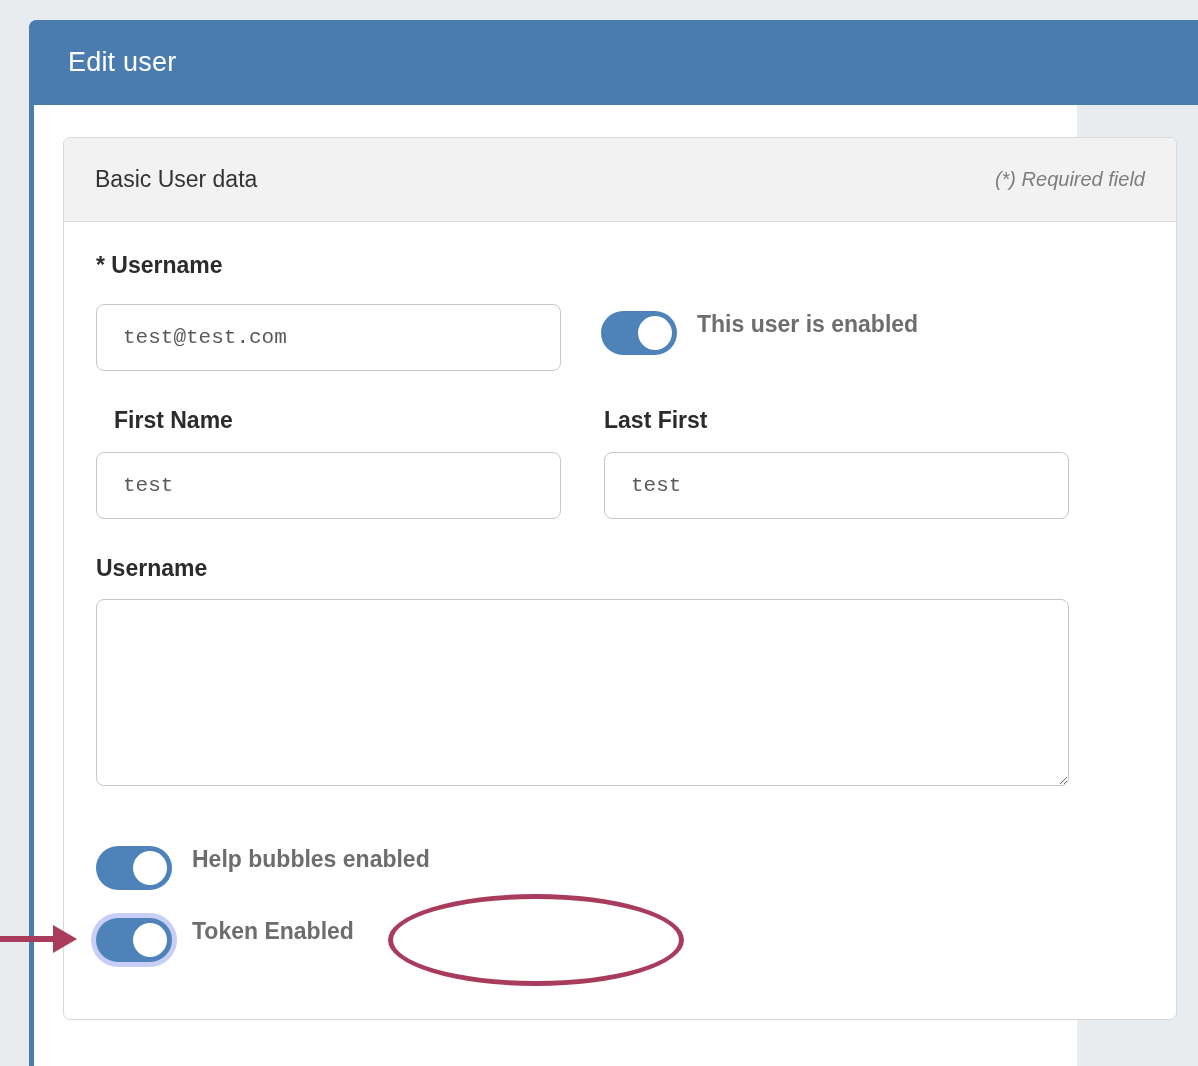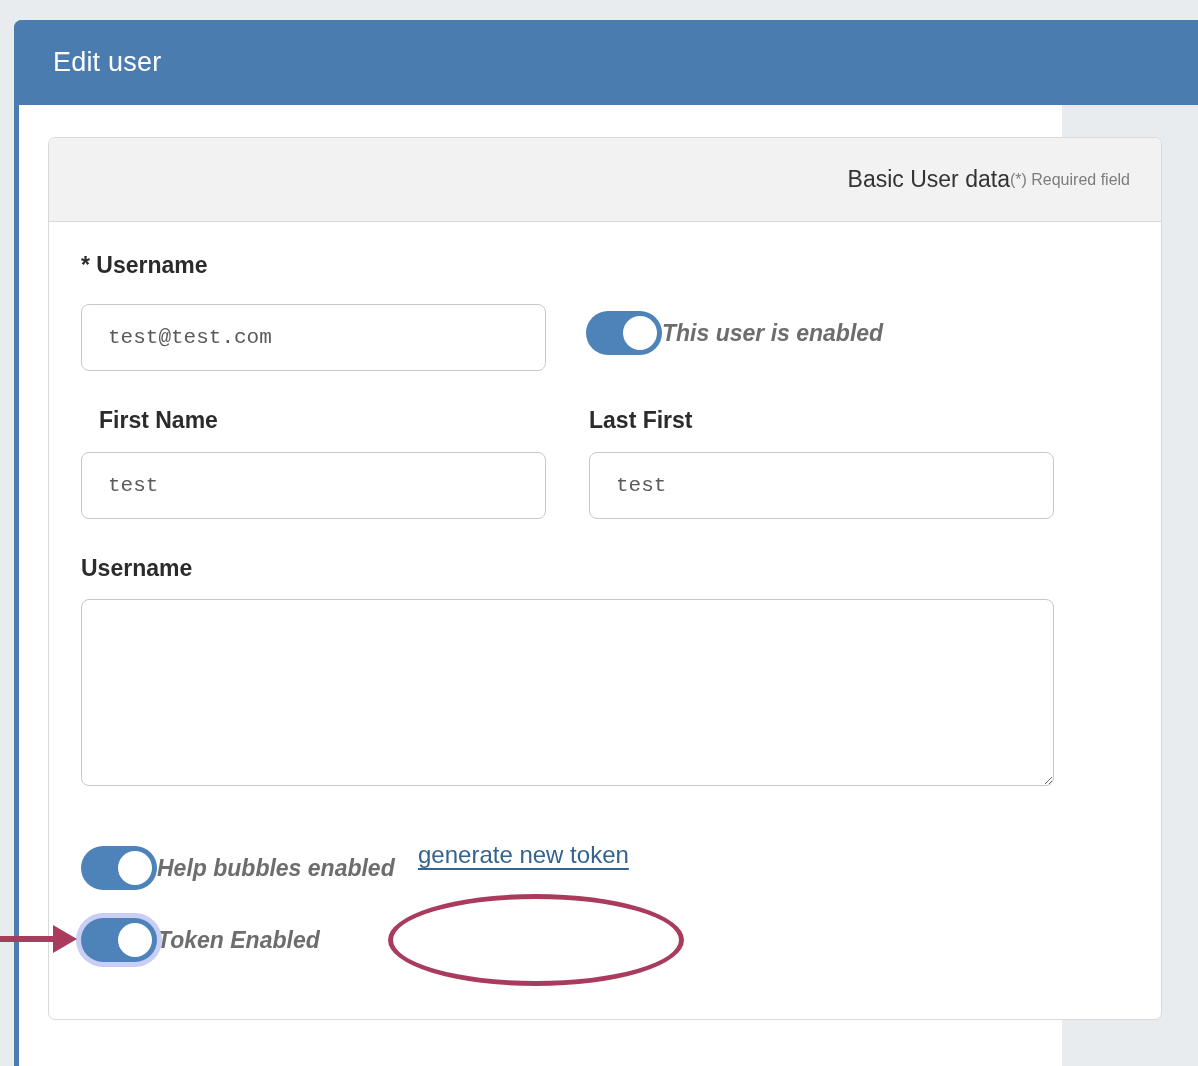--- a/index.html
+++ b/index.html
@@ -6,21 +6,21 @@
   html, body {
     width: 1198px; height: 1066px;
     background: #e9ecef;
     font-family: "Liberation Sans", "DejaVu Sans", sans-serif;
     overflow: hidden;
     position: relative;
   }
   
   .card {
     position: absolute;
-    left: 14px; top: 20px;
+    left: 29px; top: 20px;
     width: 1048px; height: 1046px;
     background: #ffffff;
     border-left: 5px solid #4a7cb0;
     border-top-left-radius: 8px;
   }
   .card-header {
     position: absolute;
     left: -5px; top: 0;
     width: 1189px; height: 85px;
     background: #4a7cb0;
@@ -46,25 +46,25 @@
   }
   .panel-header {
     position: absolute;
     left: 0; top: 0;
     width: 100%; height: 84px;
     background: #f2f2f3;
     border-bottom: 1px solid #d9d9d9;
     border-radius: 6px 6px 0 0;
     display: flex;
     align-items: center;
-    justify-content: flex-end;
+    justify-content: space-between;
     padding: 0 31px;
   }
   .panel-title { font-size: 23px; color: #333333; }
-  .required-note { font-size: 16px; color: #7d7d7d; }
+  .required-note { font-size: 20px; color: #7d7d7d; font-style: italic; }
 
   
   .field-label {
     position: absolute;
     font-size: 23px;
     font-weight: 700;
     color: #2b2b2b;
   }
   .text-input {
     position: absolute;
@@ -87,23 +87,23 @@
     resize: both;
     font-family: "Liberation Sans", sans-serif;
     font-size: 23px;
     color: #5a5a5a;
     padding: 14px 20px;
     outline: none;
   }
   .toggle-row {
     position: absolute;
     display: flex;
-    align-items: center;
+    align-items: flex-start;
+    gap: 20px;
     height: 44px;
-    font-style: italic;
   }
   .toggle {
     position: relative;
     width: 76px; height: 44px;
     border-radius: 22px;
     background: #b9b9b9;
     flex: 0 0 auto;
     cursor: pointer;
   }
   .toggle.on { background: #4e83ba; }
@@ -200,21 +200,20 @@
       <span class="toggle-label">Help bubbles enabled</span>
     </div>
 
     <div class="toggle-row" style="left:32px; top:780px;">
       <div class="toggle focused on">
         <div class="knob"></div>
       </div>
       <span class="toggle-label">Token Enabled</span>
     </div>
 
-    <a class="token-link" href="#">generate new token</a>
 
   </div>
 </div>
 
 <div class="annot-arrow">
   <div class="line"></div>
   <div class="head"></div>
 </div>
 <div class="annot-ellipse"></div>
 

